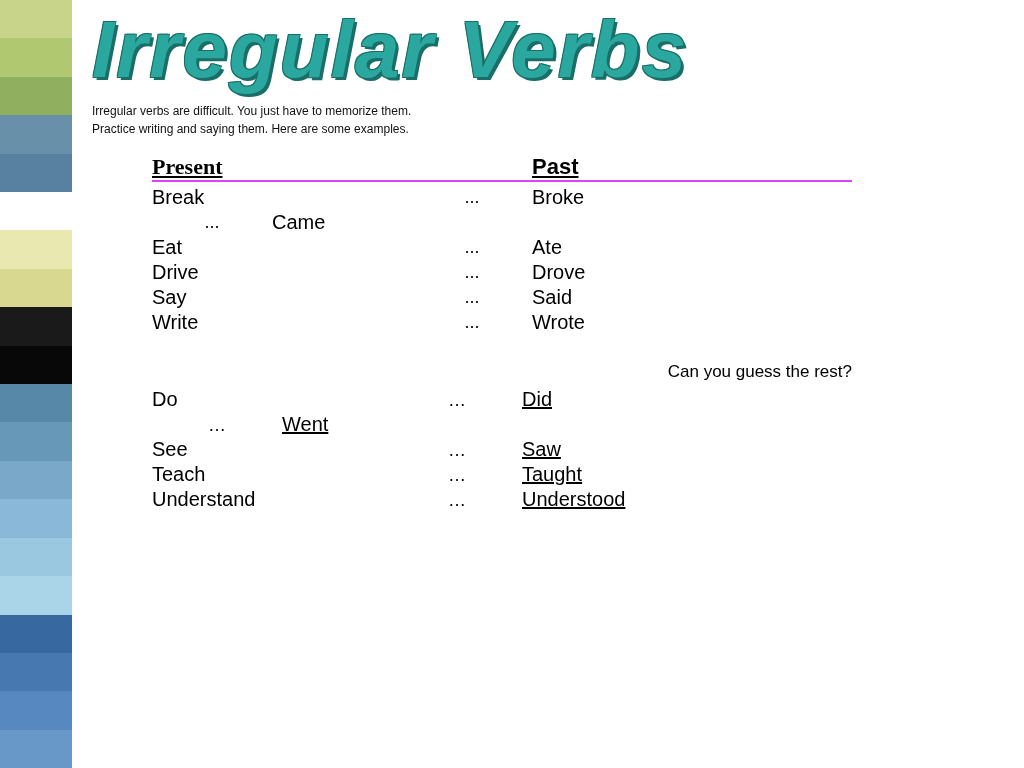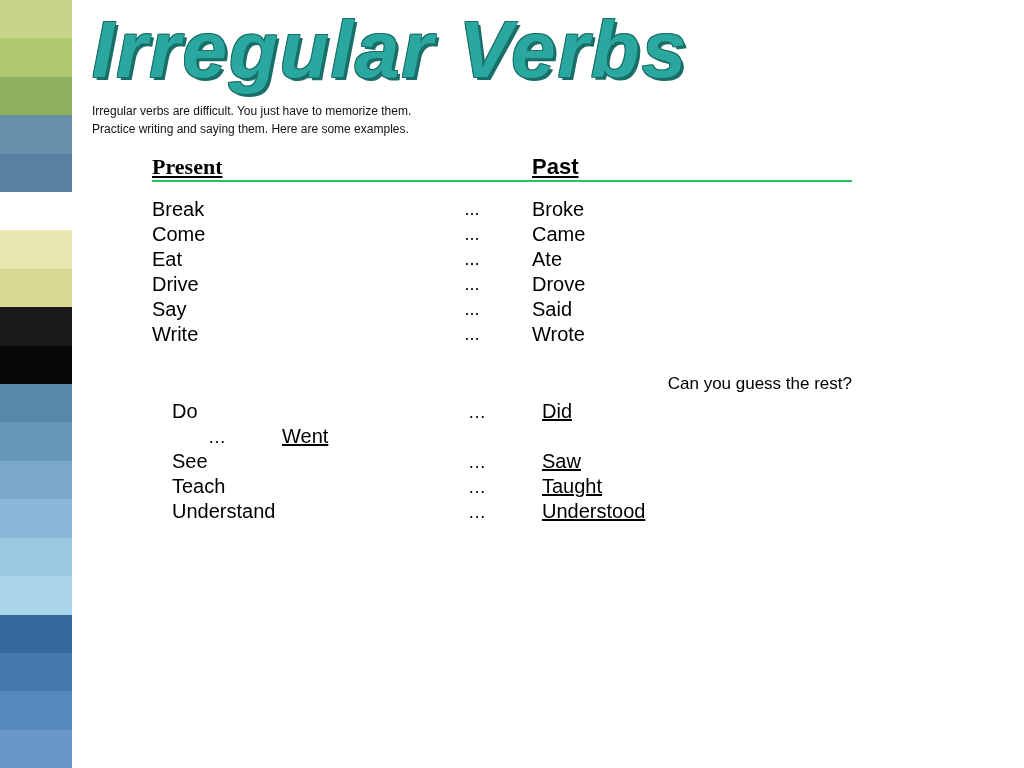--- a/index.html
+++ b/index.html
@@ -60,22 +60,22 @@
     }
 
     
     .verb-table {
       margin-left: 60px;
       width: 700px;
     }
 
     .table-header {
       display: flex;
-      margin-bottom: 16px;
-      border-bottom: 2px solid #22c55e;
+      margin-bottom: 4px;
+      border-bottom: 2px solid #d946ef;
     }
 
     .col-present {
       width: 260px;
       font-size: 22px;
       font-weight: 900;
       font-family: 'Comic Sans MS', cursive;
       text-decoration: underline;
     }
 
@@ -127,21 +127,21 @@
     .guess-row {
       display: flex;
       align-items: baseline;
       margin-bottom: 2px;
       font-size: 20px;
       font-family: Arial, sans-serif;
     }
 
     .guess-present {
       width: 240px;
-      margin-left: 20px;
+      margin-left: 0;
     }
 
     .guess-sep {
       width: 130px;
       text-align: center;
       font-size: 18px;
     }
 
     .guess-past {
       flex: 1;
@@ -190,21 +190,20 @@
       <div class="col-dots"></div>
       <div class="col-past">Past</div>
     </div>
 
     <div class="verb-row">
       <div class="verb-present">Break</div>
       <div class="verb-sep">...</div>
       <div class="verb-past">Broke</div>
     </div>
     <div class="verb-row">
-      <div class="verb-present">Come</div>
       <div class="verb-sep">...</div>
       <div class="verb-past">Came</div>
     </div>
     <div class="verb-row">
       <div class="verb-present">Eat</div>
       <div class="verb-sep">...</div>
       <div class="verb-past">Ate</div>
     </div>
     <div class="verb-row">
       <div class="verb-present">Drive</div>

